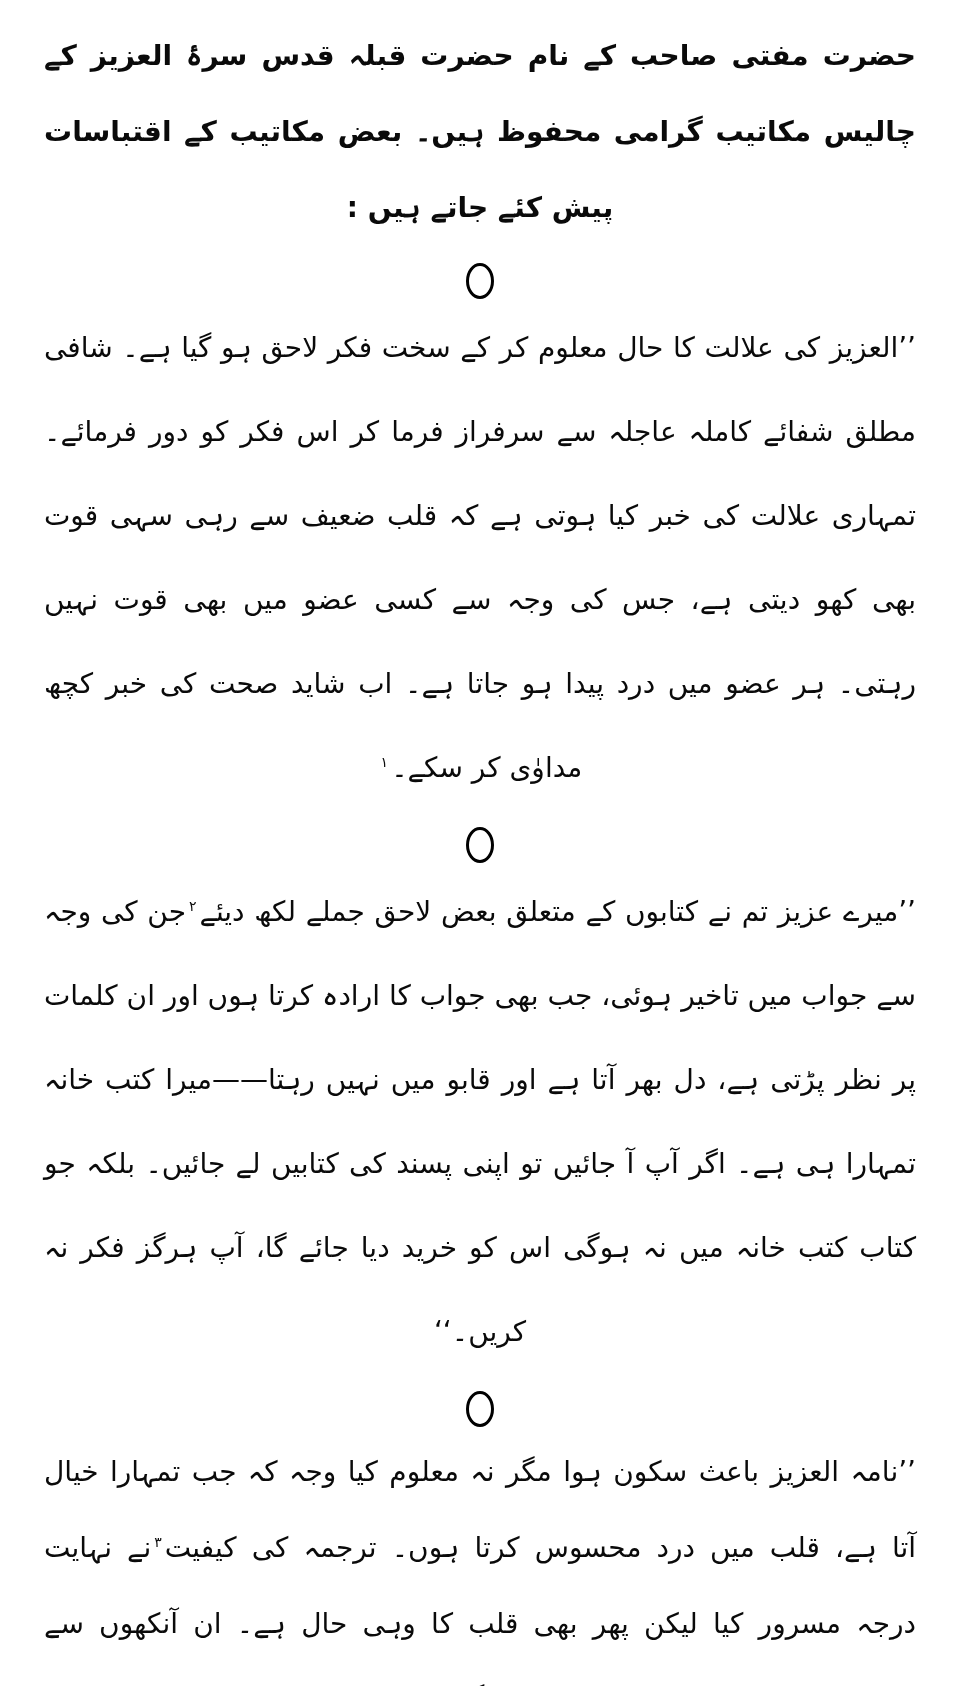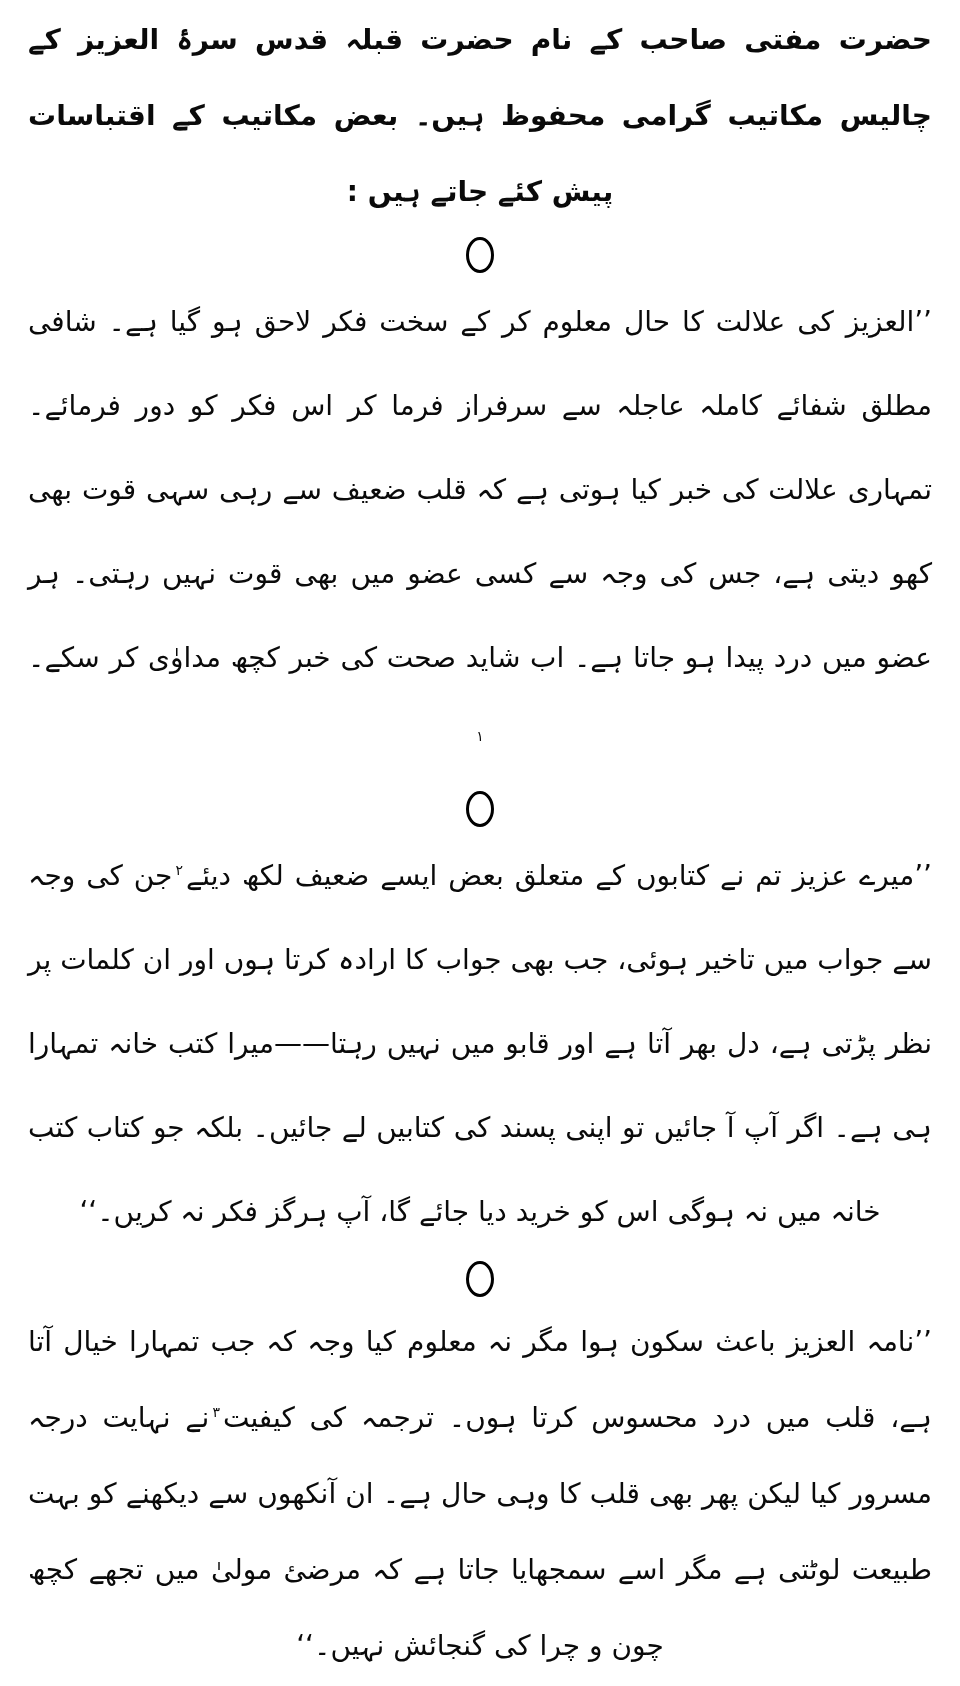--- a/index.html
+++ b/index.html
@@ -12,21 +12,21 @@
     overflow: hidden;
   }
   .page {
     direction: rtl;
     width: 960px;
     height: 1686px;
     box-sizing: border-box;
     padding: 2px 28px 0 28px;
     position: relative;
   }
-  p { margin: 0; padding: 0; }
+  p { margin: 16px; padding: 0; }
 
   .intro {
     font-size: 28px;
     font-weight: bold;
     line-height: 76px;
     text-align: justify;
     text-align-last: center;
   }
 
   .sep {
@@ -78,21 +78,21 @@
 
   <p class="quote q1">
     <span>’’العزیز کی علالت کا حال معلوم کر کے سخت فکر لاحق ہو گیا ہے۔ شافی مطلق شفائے کاملہ عاجلہ سے سرفراز فرما کر اس فکر کو دور فرمائے۔ تمہاری علالت کی خبر کیا ہوتی ہے کہ قلب ضعیف سے رہی سہی قوت بھی کھو دیتی ہے، جس کی وجہ سے کسی عضو میں بھی قوت نہیں رہتی۔ ہر عضو میں درد پیدا ہو جاتا ہے۔ اب شاید صحت کی خبر کچھ مداوٰی کر سکے۔</span><sup class="fnref">۱</sup>
   </p>
 
   <div class="sep">
     <span class="circle"></span>
   </div>
 
   <p class="quote q2">
-    <span>’’میرے عزیز تم نے کتابوں کے متعلق بعض ایسے ضعیف لکھ دیئے</span><sup class="fnref">۲</sup><span>جن کی وجہ سے جواب میں تاخیر ہوئی، جب بھی جواب کا ارادہ کرتا ہوں اور ان کلمات پر نظر پڑتی ہے، دل بھر آتا ہے اور قابو میں نہیں رہتا——میرا کتب خانہ تمہارا ہی ہے۔ اگر آپ آ جائیں تو اپنی پسند کی کتابیں لے جائیں۔ بلکہ جو کتاب کتب خانہ میں نہ ہوگی اس کو خرید دیا جائے گا، آپ ہرگز فکر نہ کریں۔‘‘</span>
+    <span>’’میرے عزیز تم نے کتابوں کے متعلق بعض لاحق جملے لکھ دیئے</span><sup class="fnref">۲</sup><span>جن کی وجہ سے جواب میں تاخیر ہوئی، جب بھی جواب کا ارادہ کرتا ہوں اور ان کلمات پر نظر پڑتی ہے، دل بھر آتا ہے اور قابو میں نہیں رہتا——میرا کتب خانہ تمہارا ہی ہے۔ اگر آپ آ جائیں تو اپنی پسند کی کتابیں لے جائیں۔ بلکہ جو کتاب کتب خانہ میں نہ ہوگی اس کو خرید دیا جائے گا، آپ ہرگز فکر نہ کریں۔‘‘</span>
   </p>
 
   <div class="sep">
     <span class="circle"></span>
   </div>
 
   <p class="quote q3">
     <span>’’نامہ العزیز باعث سکون ہوا مگر نہ معلوم کیا وجہ کہ جب تمہارا خیال آتا ہے، قلب میں درد محسوس کرتا ہوں۔ ترجمہ کی کیفیت</span><sup class="fnref">۳</sup><span>نے نہایت درجہ مسرور کیا لیکن پھر بھی قلب کا وہی حال ہے۔ ان آنکھوں سے دیکھنے کو بہت طبیعت لوٹتی ہے مگر اسے سمجھایا جاتا ہے کہ مرضئ مولیٰ میں تجھے کچھ چون و چرا کی گنجائش نہیں۔‘‘</span>
   </p>
 

